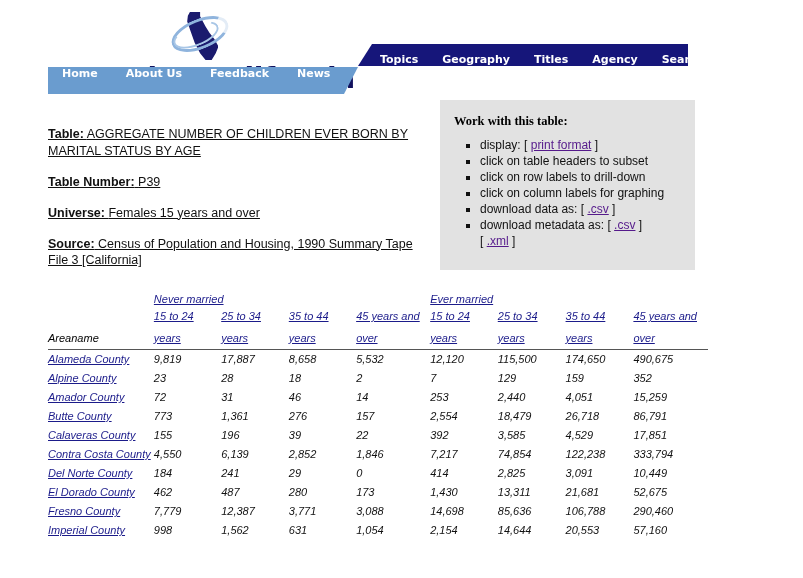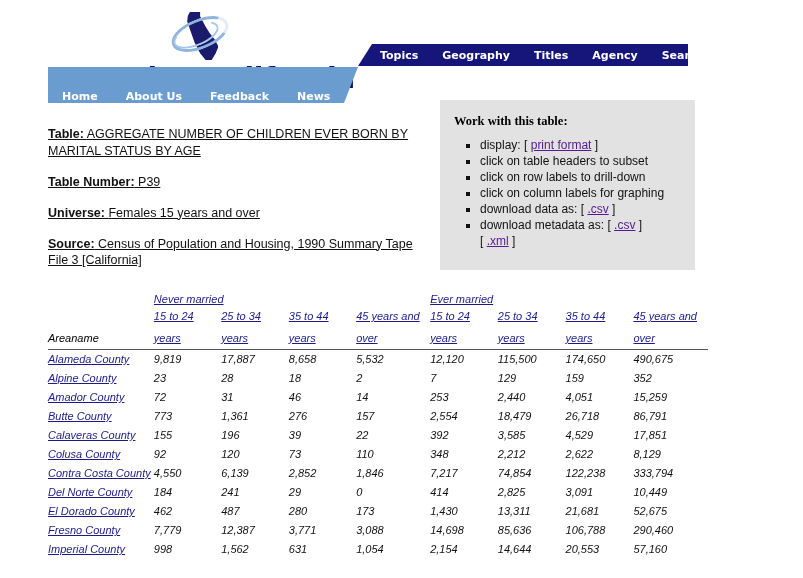--- a/index.html
+++ b/index.html
@@ -87,46 +87,46 @@
   
   #primary-nav {
     position: absolute;
     left: 358px;
     top: 44px;
     height: 22px;
     width: 330px;
     background: #16167a;
     clip-path: polygon(14px 0, 100% 0, 100% 100%, 0 100%);
     display: flex;
-    align-items: center;
+    align-items: flex-end;
     padding-left: 22px;
     box-sizing: border-box;
   }
   #primary-nav a {
     color: #ffffff;
     text-decoration: none;
     font-size: 11px;
     font-weight: bold;
     font-family: "DejaVu Sans", sans-serif;
     margin-right: 24px;
     white-space: nowrap;
   }
   #primary-nav a:last-child { margin-right: 0; }
 
   
   #secondary-nav {
     position: absolute;
     left: 48px;
     top: 67px;
-    height: 36px;
+    height: 27px;
     width: 310px;
     background: #6a9ccf;
     clip-path: polygon(0 0, 100% 0, calc(100% - 14px) 100%, 0 100%);
     display: flex;
-    align-items: flex-end;
+    align-items: flex-start;
     padding-left: 14px;
     box-sizing: border-box;
   }
   #secondary-nav a {
     color: #ffffff;
     text-decoration: none;
     font-size: 11px;
     font-weight: bold;
     font-family: "DejaVu Sans", sans-serif;
     margin-right: 28px;
@@ -435,31 +435,20 @@
             <td>155</td>
             <td>196</td>
             <td>39</td>
             <td>22</td>
             <td>392</td>
             <td>3,585</td>
             <td>4,529</td>
             <td>17,851</td>
           </tr>
           <tr>
-            <td class="area"><a href="#">Colusa County</a></td>
-            <td>92</td>
-            <td>120</td>
-            <td>73</td>
-            <td>110</td>
-            <td>348</td>
-            <td>2,212</td>
-            <td>2,622</td>
-            <td>8,129</td>
-          </tr>
-          <tr>
             <td class="area"><a href="#">Contra Costa County</a></td>
             <td>4,550</td>
             <td>6,139</td>
             <td>2,852</td>
             <td>1,846</td>
             <td>7,217</td>
             <td>74,854</td>
             <td>122,238</td>
             <td>333,794</td>
           </tr>

